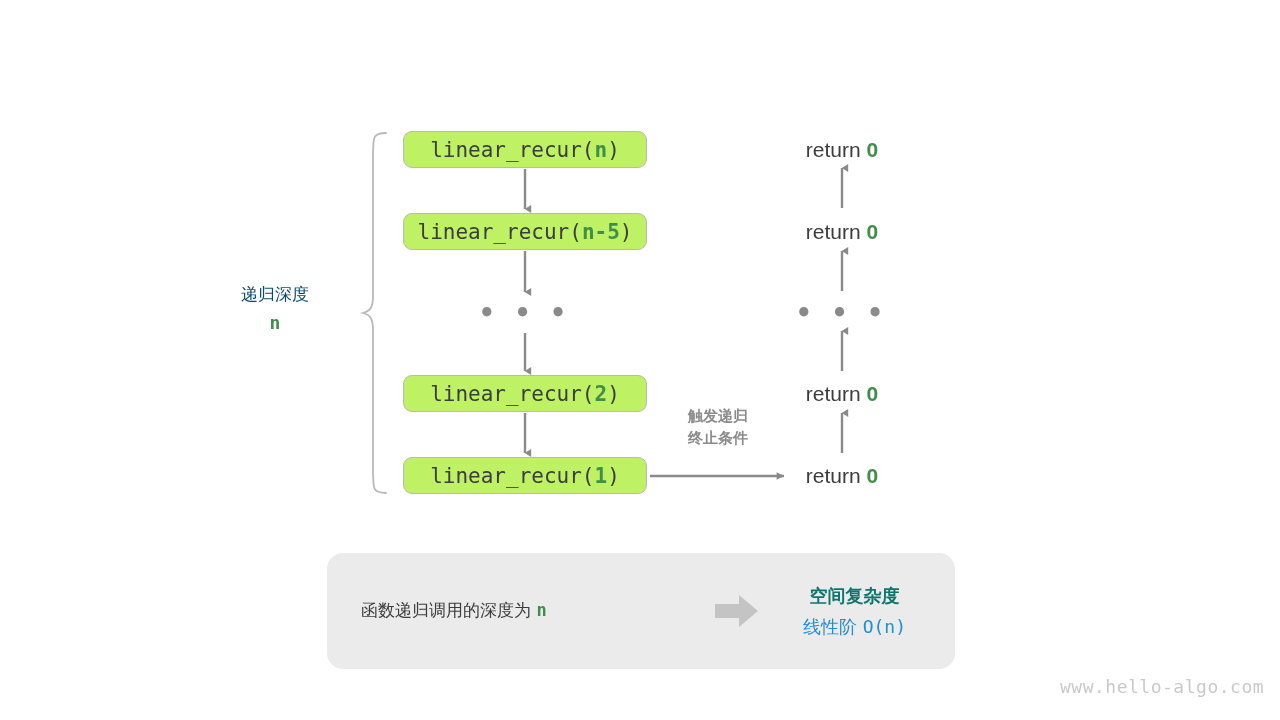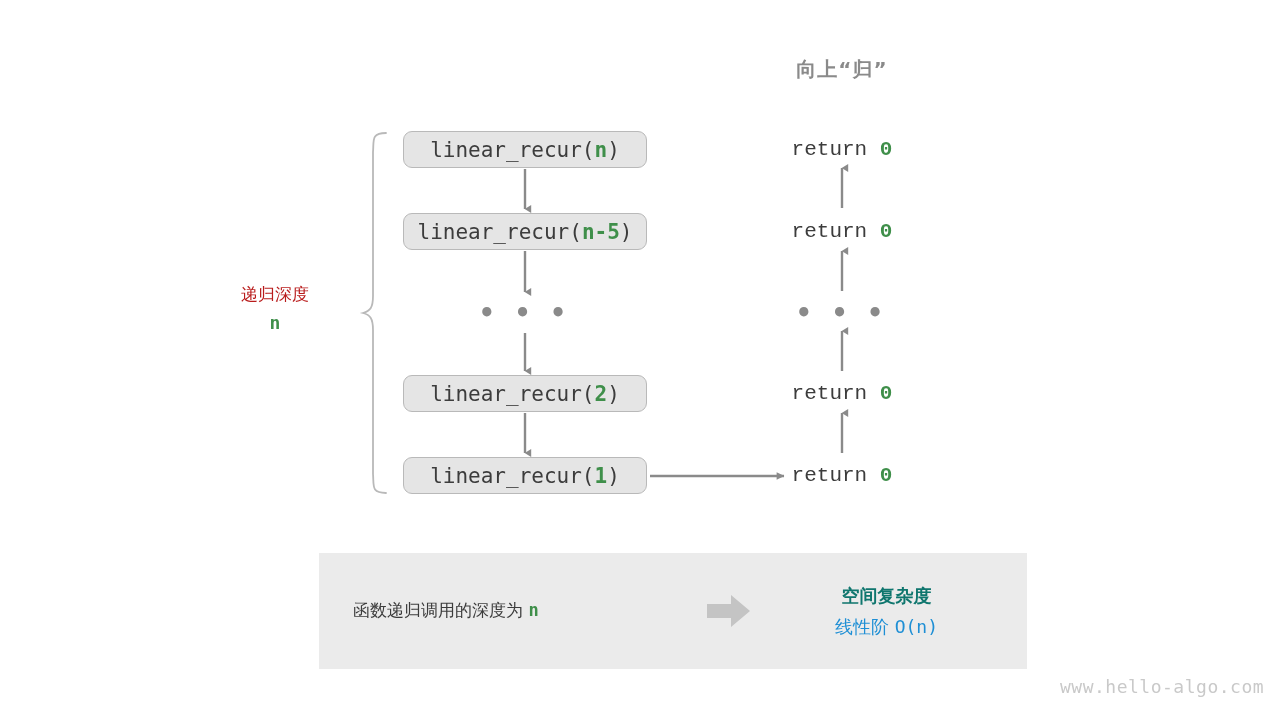--- a/index.html
+++ b/index.html
@@ -32,41 +32,41 @@
     text-align: center;
   }
   #header-down { left: 420px; top: 56px; width: 200px; }
   #header-up   { left: 742px; top: 56px; width: 200px; }
 
   
   .call-box {
     width: 244px;
     height: 37px;
     box-sizing: border-box;
-    background: #e5e5e5;
+    background: #bef264;
     border: 1.5px solid #b9b9b9;
     border-radius: 9px;
     display: flex;
     align-items: center;
     justify-content: center;
     font-family: "DejaVu Sans Mono", "Liberation Mono", monospace;
     font-size: 21px;
     color: #3c3c3c;
     letter-spacing: 0px;
     white-space: nowrap;
   }
   .call-box .arg { color: #3f8f4a; font-weight: bold; }
   #box-n    { left: 403px; top: 131px; }
   #box-n1   { left: 403px; top: 213px; }
   #box-2    { left: 403px; top: 375px; }
   #box-1    { left: 403px; top: 457px; }
 
   
   .return-label {
-    font-family: Liberation Mono, monospace;
+    font-family: Liberation Sans, sans-serif;
     font-size: 21px;
     color: #3c3c3c;
     white-space: nowrap;
     text-align: center;
     width: 244px;
   }
   .return-label .val { color: #3f8f4a; font-weight: bold; }
   #ret-1 { left: 720px; top: 138px; }
   #ret-2 { left: 720px; top: 220px; }
   #ret-3 { left: 720px; top: 382px; }
@@ -92,21 +92,21 @@
   
   #depth-label {
     left: 190px;
     top: 283px;
     width: 170px;
     text-align: center;
     font-family: "DejaVu Sans", "Liberation Sans", sans-serif;
   }
   #depth-label .dl-title {
     font-size: 17px;
-    color: #b91c1c;
+    color: #0c4a6e;
     line-height: 1.35;
     display: block;
   }
   #depth-label .dl-n {
     font-family: "DejaVu Sans Mono", "Liberation Mono", monospace;
     font-size: 18px;
     font-weight: bold;
     color: #3f8f4a;
     display: block;
     margin-top: 6px;
@@ -121,27 +121,27 @@
     font-size: 15px;
     font-weight: bold;
     color: #8a8a8a;
     line-height: 1.45;
     text-align: center;
     white-space: nowrap;
   }
 
   
   #summary-box {
-    left: 319px;
+    left: 327px;
     top: 553px;
-    width: 708px;
+    width: 628px;
     height: 116px;
     box-sizing: border-box;
     background: #ebebeb;
-    border-radius: 0;
+    border-radius: 16px;
     display: flex;
     align-items: center;
   }
   .sum-left {
     flex: 0 0 345px;
     padding-left: 34px;
     font-family: "DejaVu Sans", "Liberation Sans", sans-serif;
     font-size: 17px;
     color: #3c3c3c;
     line-height: 1.85;
@@ -190,21 +190,20 @@
     color: #c9c9c9;
     letter-spacing: 0.5px;
     white-space: nowrap;
   }
 </style>
 </head>
 <body>
 
 <div class="canvas">
 
-  <div class="abs col-header" id="header-up">向上“归”</div>
 
   <svg class="abs" id="arrow-layer" viewBox="0 0 1280 720">
     <defs>
       <marker id="ah-down" markerWidth="9" markerHeight="9" refX="4.5" refY="7.6" orient="auto" markerUnits="userSpaceOnUse">
         <path d="M0.6,1.4 L4.5,7.9 L8.4,1.4 Z" fill="#8a8a8a"></path>
       </marker>
       <marker id="ah-up" markerWidth="9" markerHeight="9" refX="4.5" refY="1.4" orient="auto" markerUnits="userSpaceOnUse">
         <path d="M0.6,7.6 L4.5,1.1 L8.4,7.6 Z" fill="#8a8a8a"></path>
       </marker>
       <marker id="ah-right" markerWidth="10" markerHeight="9" refX="8.4" refY="4.5" orient="auto" markerUnits="userSpaceOnUse">
@@ -276,20 +275,24 @@
   </div>
 
   <div class="abs dots" id="dots-left">• • •</div>
   <div class="abs dots" id="dots-right">• • •</div>
 
   <div class="abs" id="depth-label">
     <span class="dl-title">递归深度</span>
     <span class="dl-n">n</span>
   </div>
 
+  <div class="abs" id="trigger-note">
+    <span>触发递归</span><br>
+    <span>终止条件</span>
+  </div>
 
   <div class="abs" id="summary-box">
     <div class="sum-left">
       <div>
         <span>函数递归调用的深度为</span>
         <span class="hl">n</span>
       </div>
     </div>
 
     <div class="sum-arrow">

